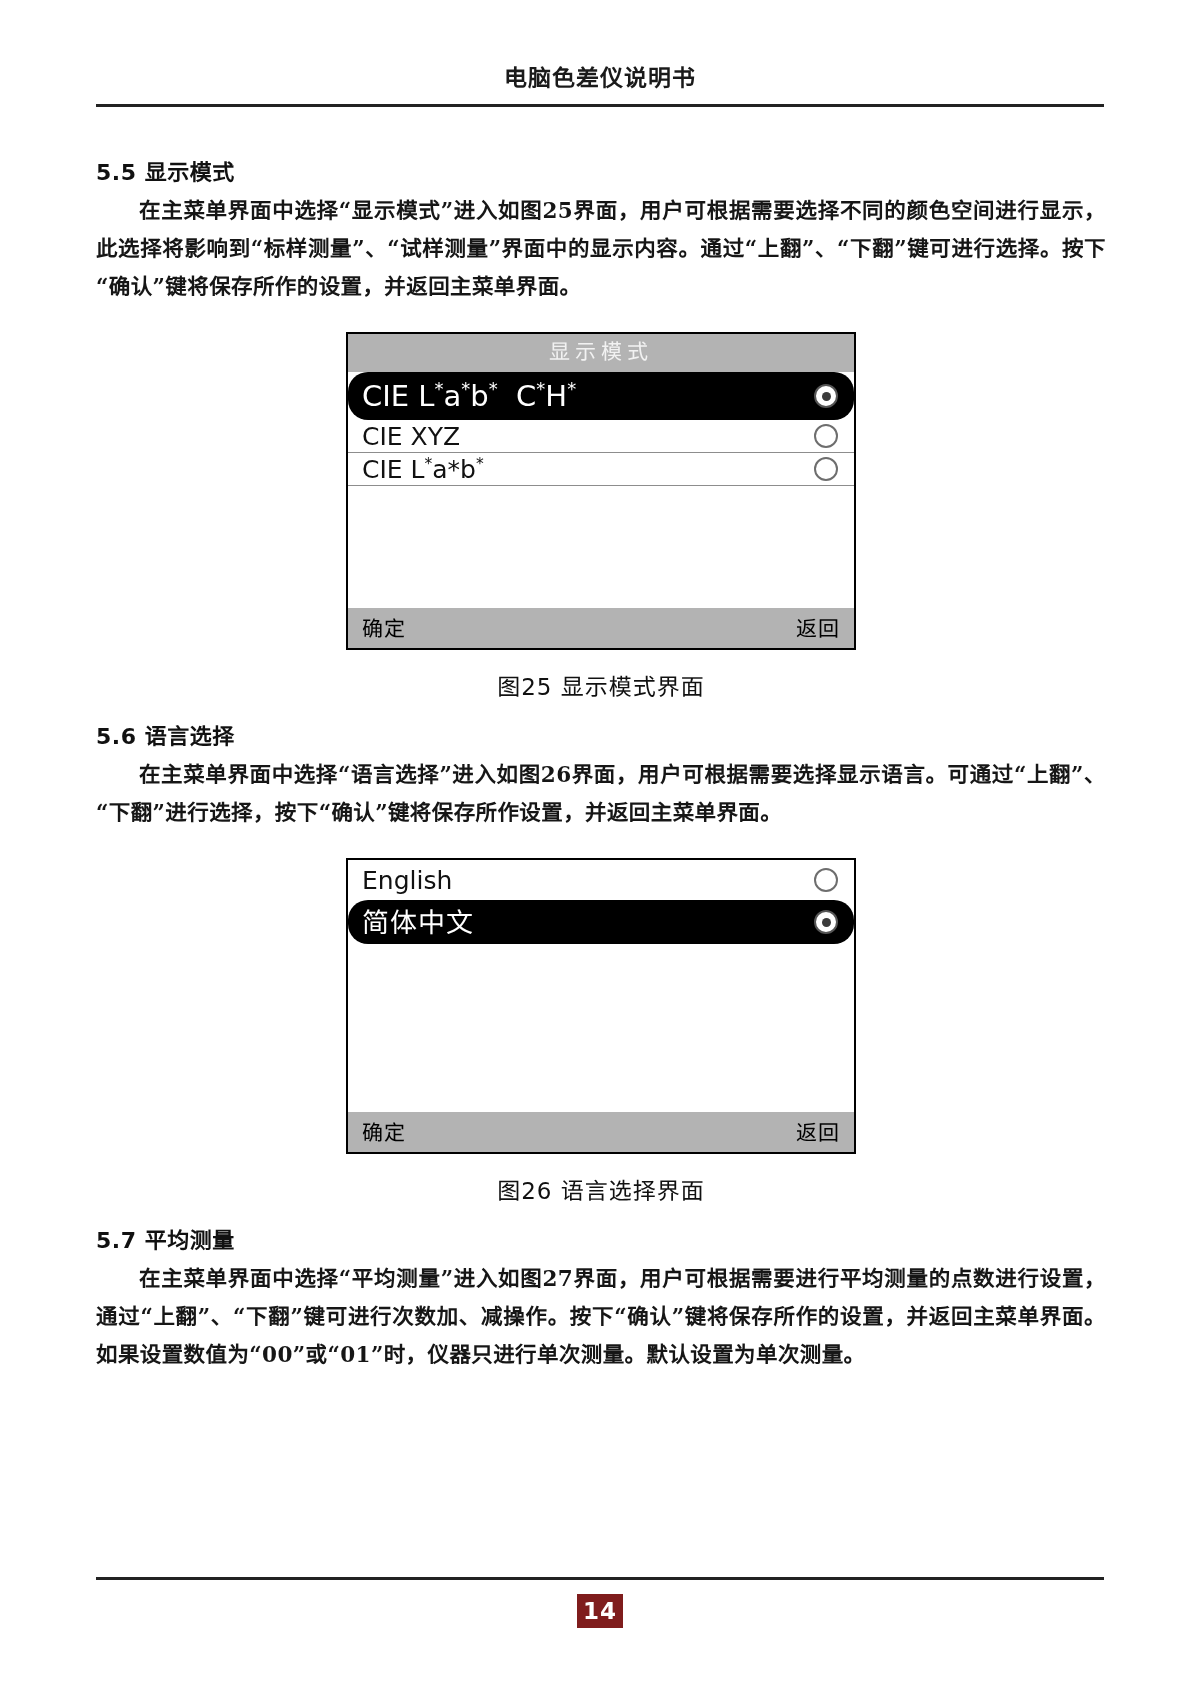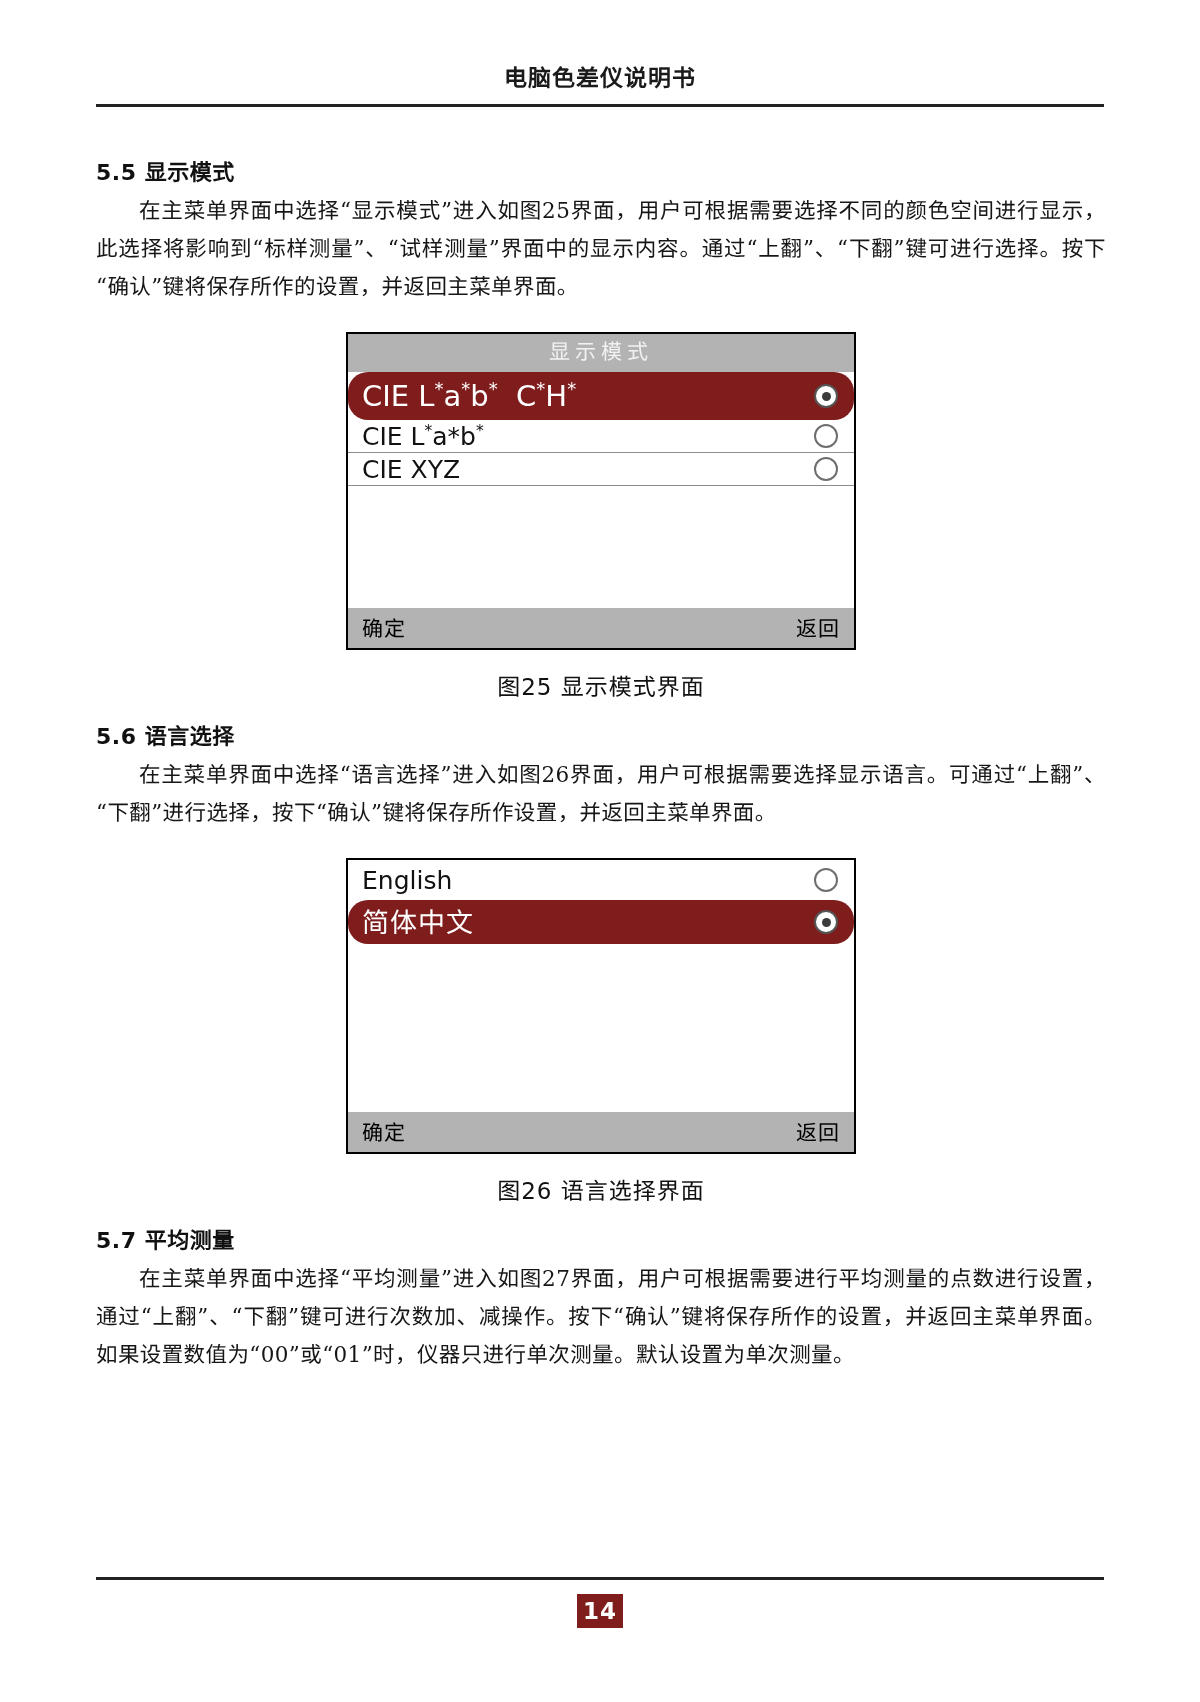--- a/index.html
+++ b/index.html
@@ -67,20 +67,21 @@
 
   p.body-par {
     font-family: "DejaVu Serif", "Liberation Serif", serif;
     font-size: 21.5px;
     line-height: 38px;
     margin: 0;
     text-align: justify;
     text-indent: 2em;
     letter-spacing: 0.4px;
     color: #161616;
+    font-weight: bold;
   }
 
   .gap-s { height: 16px; }
   .gap-m { height: 26px; }
 
   
   .lcd-wrap {
     display: flex;
     justify-content: center;
   }
@@ -110,21 +111,21 @@
     padding: 0 12px 0 14px;
     box-sizing: border-box;
     position: relative;
   }
   .lcd-row .row-label {
     font-size: 27px;
     line-height: 1;
     white-space: nowrap;
   }
   .lcd-row.selected {
-    background: #7f1d1d;
+    background: #000000;
     height: 48px;
     border-radius: 20px;
   }
   .lcd-row.selected .row-label {
     color: #ffffff;
   }
   .lcd-row.normal {
     height: 33px;
     border-bottom: 1.5px solid #8d8d8d;
   }
@@ -247,26 +248,26 @@
       <div class="lcd">
         <div class="lcd-titlebar">显示模式</div>
         <div class="lcd-body">
 
           <div class="lcd-row selected tall">
             <span class="row-label">CIE L<sup class="star">*</sup>a<sup class="star">*</sup>b<sup class="star">*</sup>&nbsp; C<sup class="star">*</sup>H<sup class="star">*</sup></span>
             <span class="radio on"></span>
           </div>
 
           <div class="lcd-row normal">
+            <span class="row-label">CIE XYZ</span>
+            <span class="radio"></span>
+          </div>
+
+          <div class="lcd-row normal">
             <span class="row-label">CIE L<sup class="star">*</sup>a*b<sup class="star">*</sup></span>
-            <span class="radio"></span>
-          </div>
-
-          <div class="lcd-row normal">
-            <span class="row-label">CIE XYZ</span>
             <span class="radio"></span>
           </div>
 
           <div class="lcd-filler" style="height:122px"></div>
         </div>
         <div class="lcd-footer">
           <span>确定</span>
           <span>返回</span>
         </div>
       </div>

